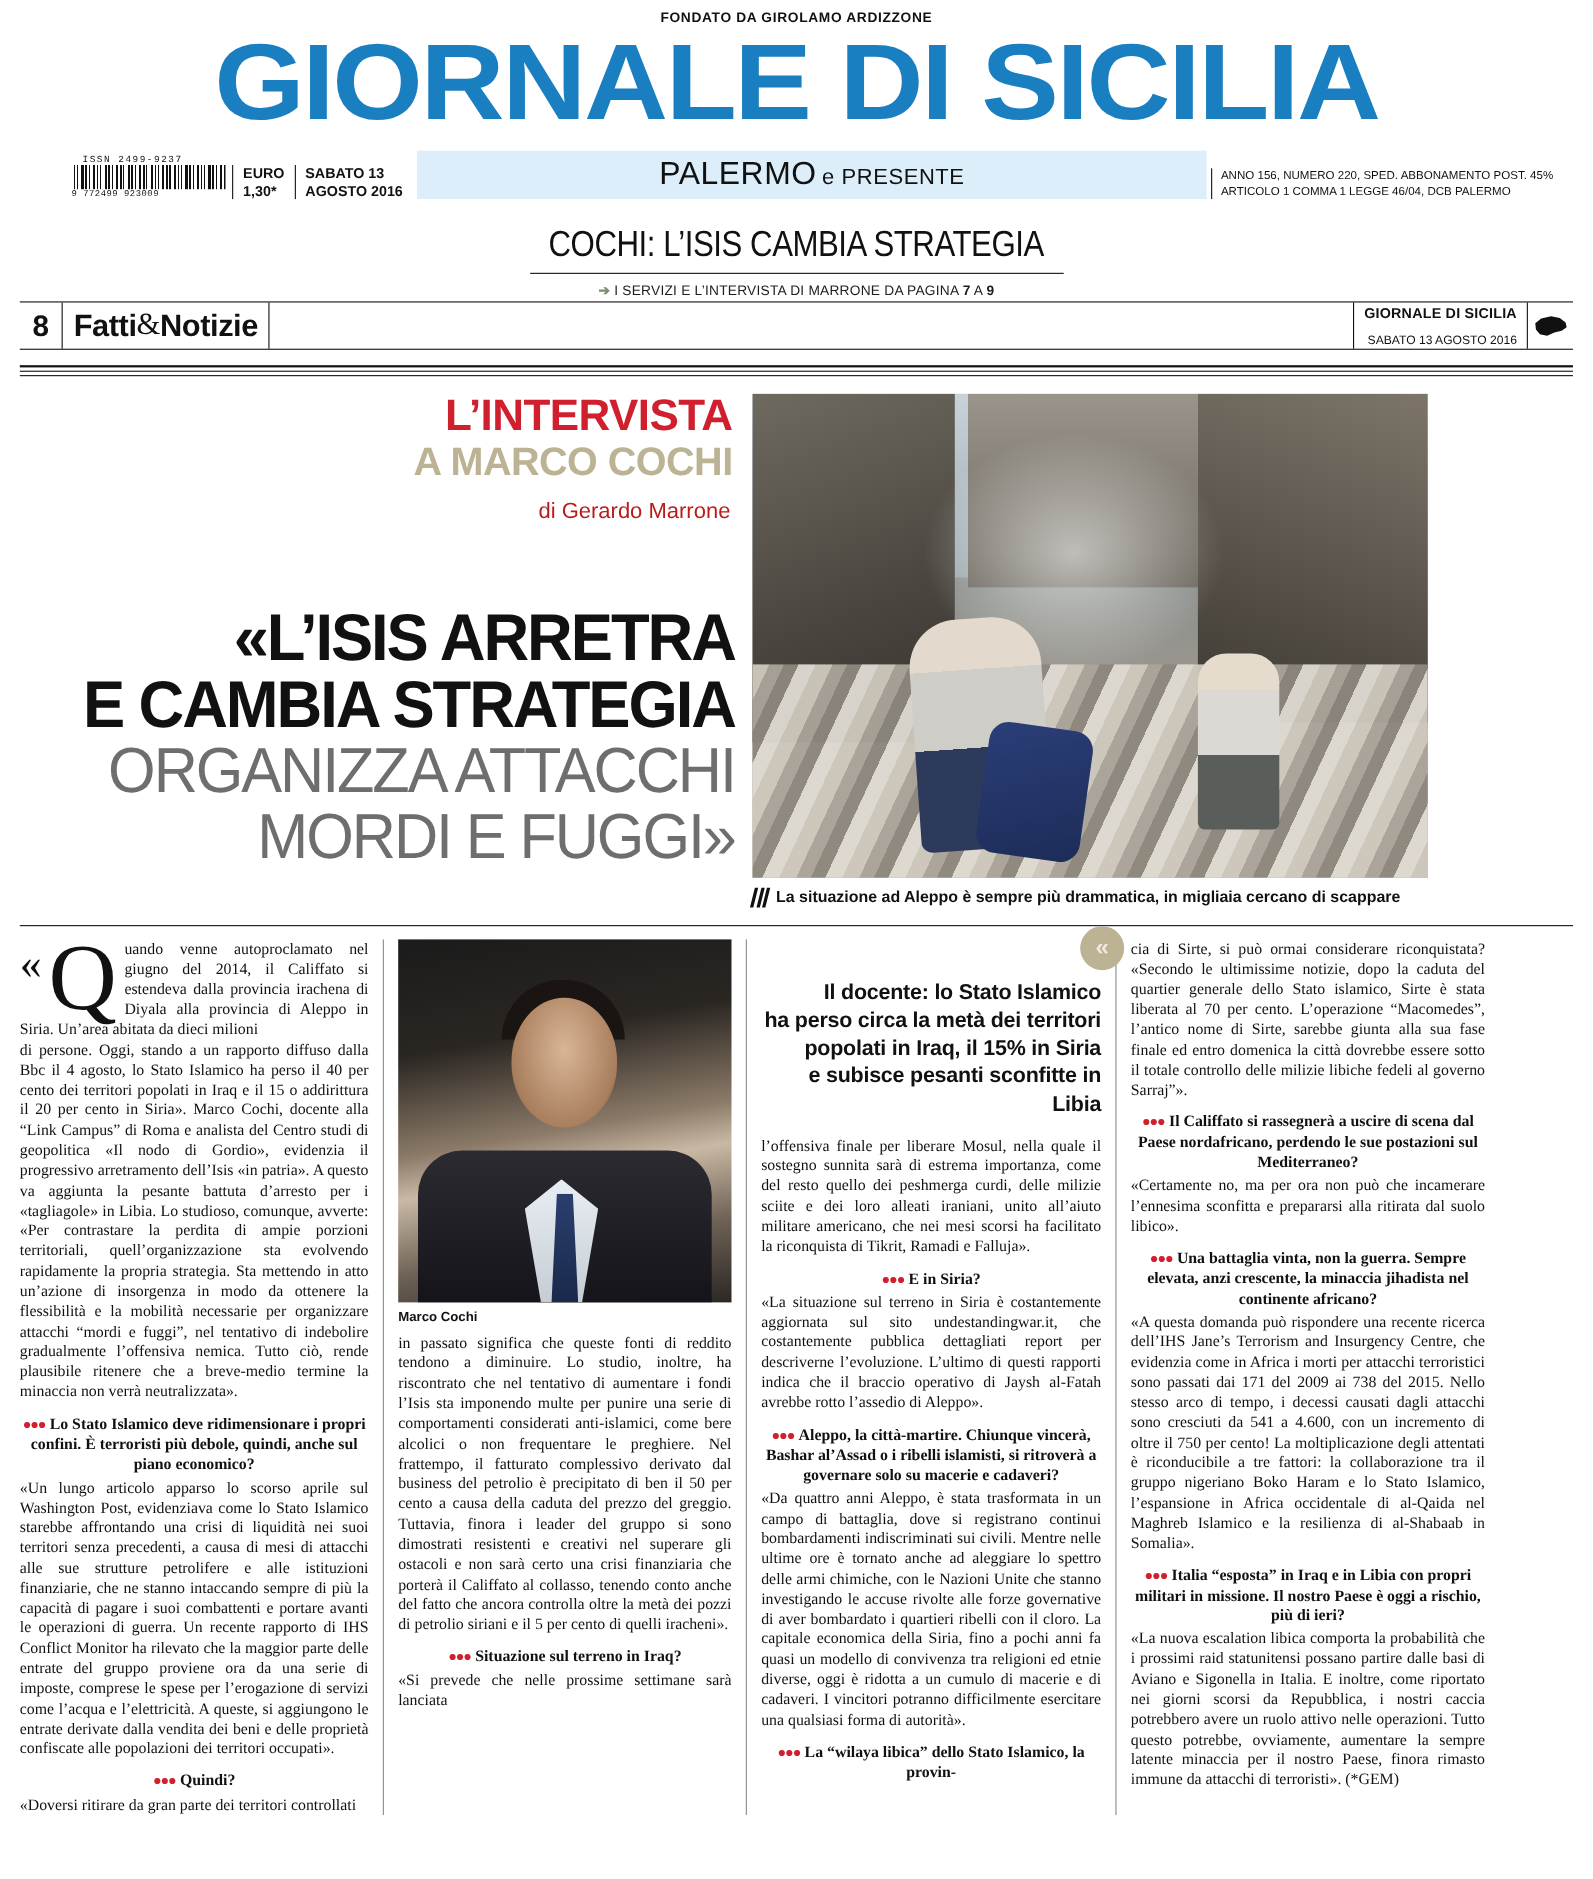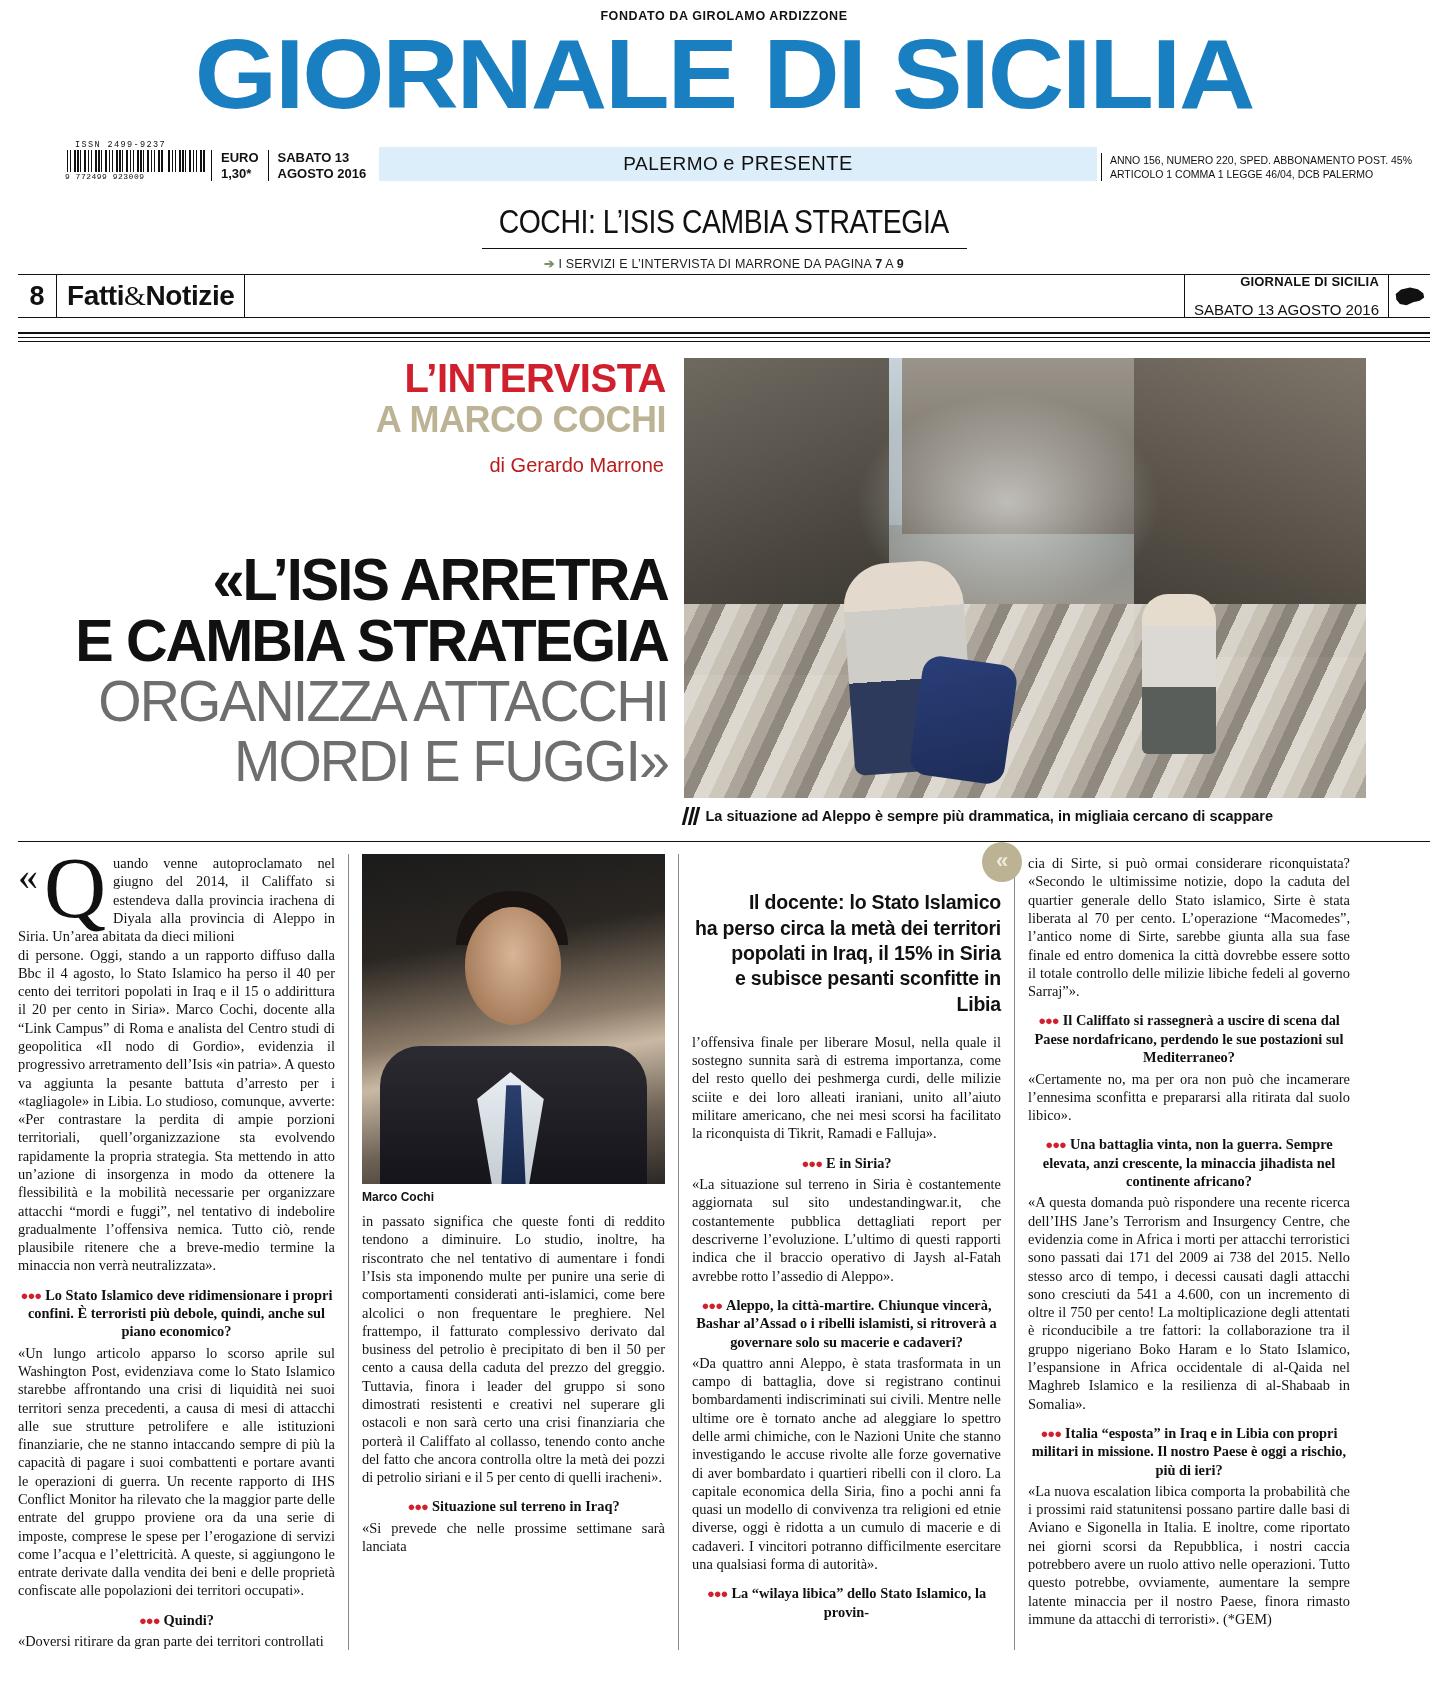--- a/index.html
+++ b/index.html
@@ -54,21 +54,21 @@
     font-family:"Liberation Sans", sans-serif;
     font-weight:bold; font-size:13px; line-height:1.18;
     border-left:1.6px solid #111; padding:0 9px; align-self:flex-end;
   }
   .palermo-box {
     background:#ddeefb; flex:1; text-align:center;
     padding:5px 0 6px; margin:0 4px;
     font-family:"Liberation Sans", sans-serif;
     letter-spacing:.5px;
   }
-  .palermo-box .big { font-size:19px; font-weight:400; }
+  .palermo-box .big { font-size:29px; font-weight:400; }
   .palermo-box .sm  { font-size:20px; font-weight:400; }
   .mast-legal {
     font-family:"Liberation Sans", sans-serif;
     font-size:10.5px; line-height:1.35;
     border-left:1.6px solid #111; padding-left:8px; align-self:flex-end;
     white-space:pre-line;
   }
 
   
   .promo { margin-top:22px; text-align:center; }
@@ -111,21 +111,21 @@
     justify-content:center;
   }
   .sec-name .amp { font-weight:400; font-family:"Liberation Serif", serif; }
   .sec-mid { flex:1; }
   .sec-right {
     border-left:1.4px solid #111;
     display:flex; flex-direction:column; align-items:flex-end; justify-content:center;
     padding:0 9px; font-family:"Liberation Sans", sans-serif;
   }
   .sec-right .r1 { font-weight:bold; font-size:13px; letter-spacing:.2px; }
-  .sec-right .r2 { font-size:15px; margin-top:12px; }
+  .sec-right .r2 { font-size:11px; margin-top:12px; }
   .sec-flag {
     border-left:1.4px solid #111; width:42px;
     display:flex; align-items:center; justify-content:center;
   }
   .sicily {
     width:30px; height:20px; background:#111;
     clip-path:polygon(4% 38%,22% 16%,52% 6%,78% 14%,96% 34%,99% 56%,84% 72%,62% 80%,40% 94%,18% 88%,6% 66%);
   }
 
   
@@ -154,21 +154,21 @@
     font-family:"Liberation Sans", sans-serif; font-weight:bold;
     font-size:60px; line-height:1.02; letter-spacing:-2px;
     color:#111; transform:scaleX(.96); transform-origin:right;
   }
   .headline .h2 {
     font-family:"Liberation Sans", sans-serif; font-weight:400;
     font-size:58px; line-height:1.04; letter-spacing:-2px;
     color:#6e6e6e; transform:scaleX(.96); transform-origin:right;
   }
 
-  .hero-right { width:682px; }
+  .hero-right { width:614px; }
   .photo {
     width:100%; height:440px; position:relative; overflow:hidden;
     background:linear-gradient(180deg,#b9c3cc 0%,#9aa6ae 18%,#8b8f8c 40%,#a09a90 65%,#b9b2a6 100%);
   }
   .photo .sky { position:absolute; inset:0 0 62% 0; background:linear-gradient(180deg,#c7d2da,#9fa9ad); }
   .photo .bldgL { position:absolute; left:0; top:0; width:30%; height:72%;
     background:linear-gradient(160deg,#6f6a60,#4a463f 60%,#35322c); }
   .photo .bldgR { position:absolute; right:0; top:0; width:34%; height:68%;
     background:linear-gradient(200deg,#7d756a,#554f46 60%,#3b3731); }
   .photo .bldgC { position:absolute; left:32%; top:0; width:34%; height:40%;

